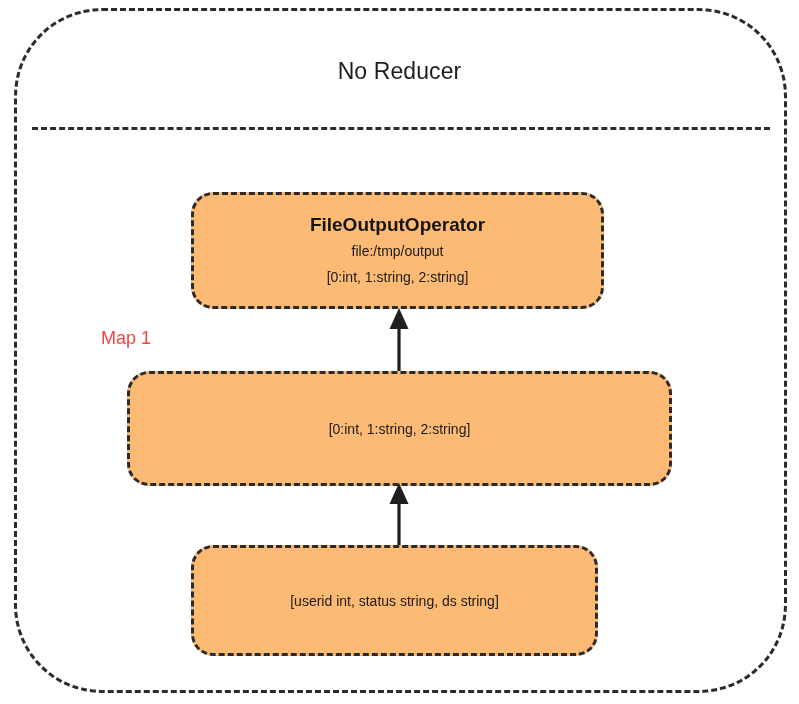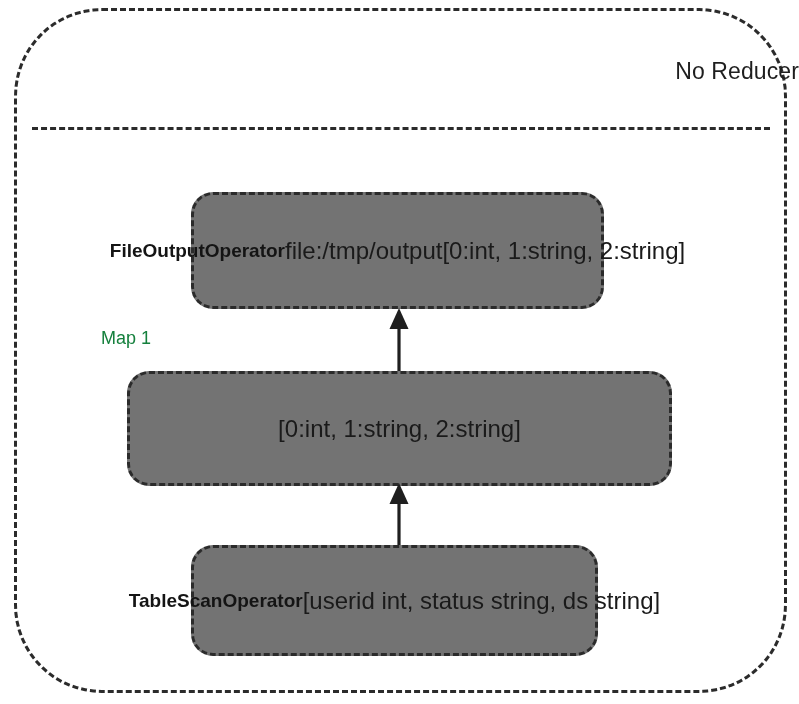--- a/index.html
+++ b/index.html
@@ -37,21 +37,21 @@
     border-radius: 88px;
     background: #ffffff;
   }
 
   
   .stage-title {
     position: absolute;
     left: 0;
     top: 58px;
     width: 799px;
-    text-align: right;
+    text-align: center;
     font-size: 23px;
     font-weight: 400;
     letter-spacing: 0.1px;
     color: #1e1e1e;
     white-space: nowrap;
   }
 
   
   .divider {
     position: absolute;
@@ -61,37 +61,37 @@
     height: 0;
     border-top: 3px dashed #2b2b2b;
   }
 
   
   .op-box {
     position: absolute;
     box-sizing: border-box;
     border: 3px dashed #2b2b2b;
     border-radius: 22px;
-    background: #737373;
+    background: #fdba74;
     display: flex;
-    flex-direction: row;
+    flex-direction: column;
     align-items: center;
     justify-content: center;
     text-align: center;
     padding: 4px 10px;
   }
   .op-title {
     font-size: 19px;
     font-weight: bold;
     line-height: 26px;
     color: #141414;
     white-space: nowrap;
   }
   .op-line {
-    font-size: 24px;
+    font-size: 14px;
     font-weight: 400;
     line-height: 26px;
     color: #1a1a1a;
     white-space: nowrap;
   }
 
   #box-fileoutput {
     left: 191px;
     top: 192px;
     width: 413px;
@@ -110,21 +110,21 @@
     height: 111px;
   }
 
   
   .map-label {
     position: absolute;
     left: 101px;
     top: 328px;
     font-size: 18px;
     font-weight: 400;
-    color: #15803d;
+    color: #ef4444;
     white-space: nowrap;
     text-align: center;
   }
 
   
   .arrow {
     position: absolute;
   }
   #arrow-filter-to-fileoutput {
     left: 381px;
@@ -166,17 +166,16 @@
   <div class="op-box" id="box-filter">
     <div class="op-line">[0:int, 1:string, 2:string]</div>
   </div>
 
   <svg class="arrow" id="arrow-tablescan-to-filter" viewBox="0 0 36 68">
     <line x1="18" y1="68" x2="18" y2="17" stroke="#1f1f1f" stroke-width="3.2"></line>
     <polygon points="18,2 8.5,23 27.5,23" fill="#1f1f1f"></polygon>
   </svg>
 
   <div class="op-box" id="box-tablescan">
-    <div class="op-title">TableScanOperator</div>
     <div class="op-line">[userid int, status string, ds string]</div>
   </div>
 
 </div>
 
 </body></html>

